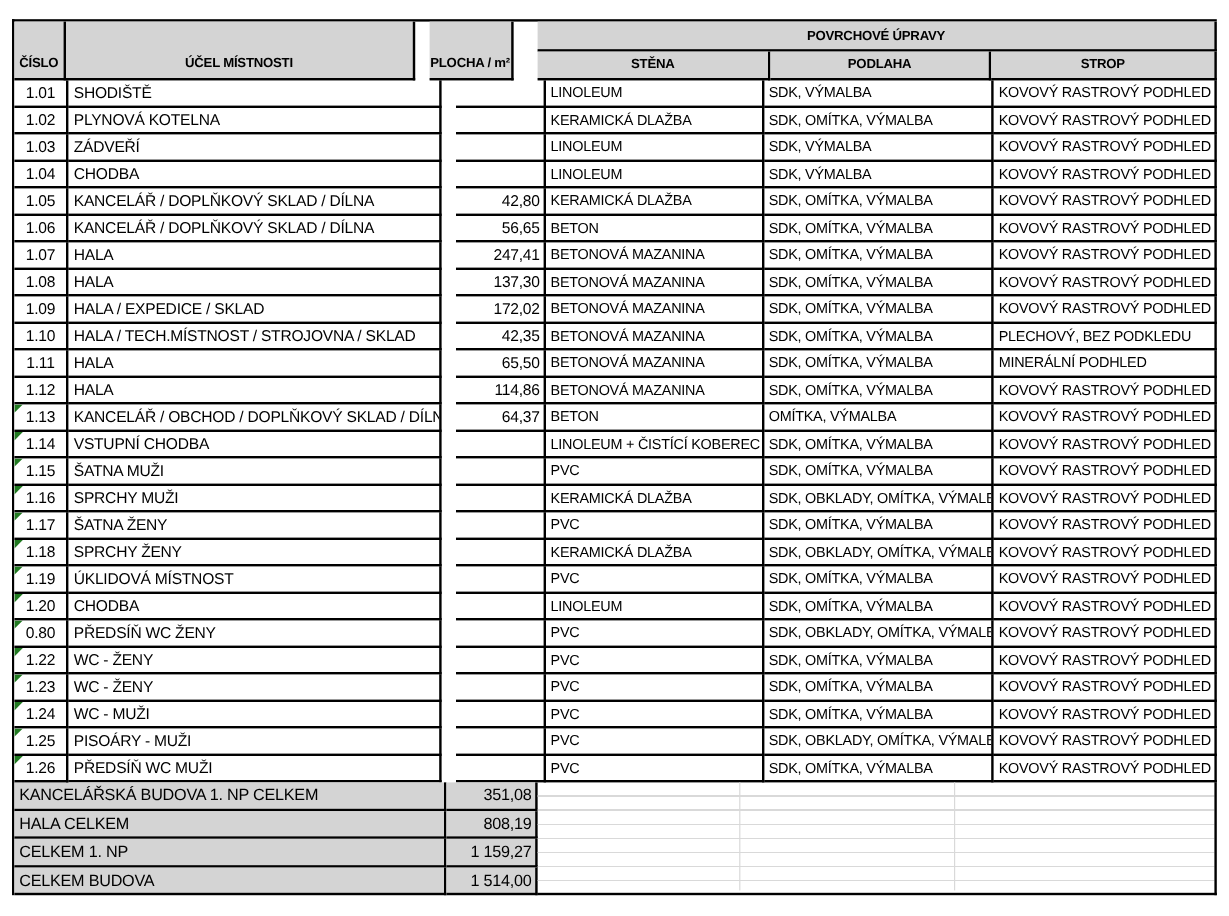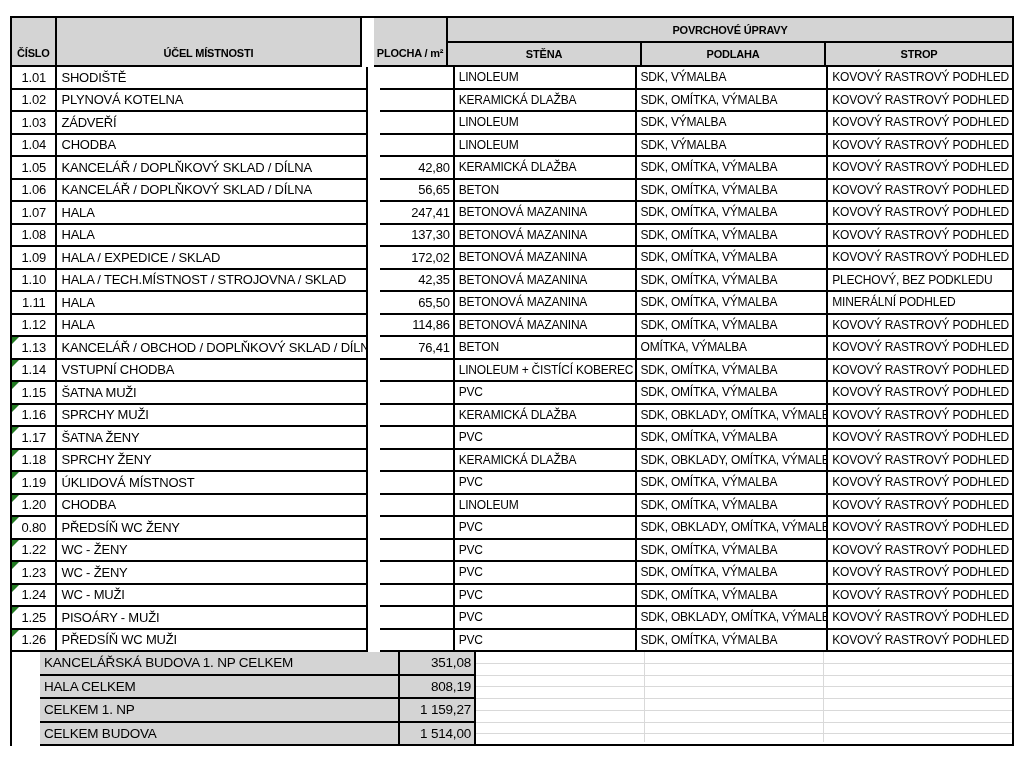--- a/index.html
+++ b/index.html
@@ -29,41 +29,41 @@
   .ceil-col { width:188px; }
 
   
   .hdr { display:flex; }
   .ch {
     background:var(--header-bg,#d4d4d4);
     font-weight:bold; font-size:11px;
     justify-content:center; text-align:center;
   }
   .merged { height:49px; align-items:flex-end; padding-bottom:6px; }
-  .hdr-right { width:566px; display:flex; flex-direction:column; }
+  .hdr-right { width:566px; display:flex; flex-direction:column;padding-left:20px; }
   .span-cell { width:566px; height:25px; align-items:center; }
   .sub-row { display:flex; height:24px; }
   .sub-row .ch { height:24px; }
 
   
   .row { display:flex; height:22.5px; background:#fff; }
   .cell-num   { justify-content:center; font-size:13px; position:relative; }
   .cell-name  { padding-left:4px; font-size:13px; }
   .cell-area  { justify-content:flex-end; padding-right:3px; font-size:13px; }
   .cell-floor, .cell-wall, .cell-ceiling { padding-left:4px; font-size:12px; }
   .marker {
     position:absolute; left:0; top:0; width:0; height:0;
     border-top:7px solid var(--marker-green,#217a21);
     border-right:7px solid transparent;
   }
 
   
   .summary { display:flex; }
   .sum-left { display:flex; flex-direction:column; }
-  .sum-row { display:flex; height:23.5px;padding-left:28px; }
+  .sum-row { display:flex; height:23.5px; }
   .sum-label {
     width:360px; background:var(--header-bg,#d4d4d4);
     padding-left:4px; font-size:13.5px;
   }
   .sum-value {
     width:76px; background:var(--header-bg,#d4d4d4);
     justify-content:flex-end; padding-right:3px; font-size:13.5px;
   }
   .sum-right {
     width:566px; height:94px; position:relative; box-sizing:border-box;
@@ -244,21 +244,21 @@
     <div class="c wall-col cell-wall">SDK, OMÍTKA, VÝMALBA</div>
     <div class="c ceil-col cell-ceiling">KOVOVÝ RASTROVÝ PODHLED</div>
   </div>
 
   <div class="row">
     <div class="c num-col cell-num">
       <span class="marker"></span>
       <span class="numtext">1.13</span>
     </div>
     <div class="c name-col cell-name">KANCELÁŘ / OBCHOD / DOPLŇKOVÝ SKLAD / DÍLNA</div>
-    <div class="c area-col cell-area">76,41</div>
+    <div class="c area-col cell-area">64,37</div>
     <div class="c floor-col cell-floor">BETON</div>
     <div class="c wall-col cell-wall">OMÍTKA, VÝMALBA</div>
     <div class="c ceil-col cell-ceiling">KOVOVÝ RASTROVÝ PODHLED</div>
   </div>
 
   <div class="row">
     <div class="c num-col cell-num">
       <span class="marker"></span>
       <span class="numtext">1.14</span>
     </div>

